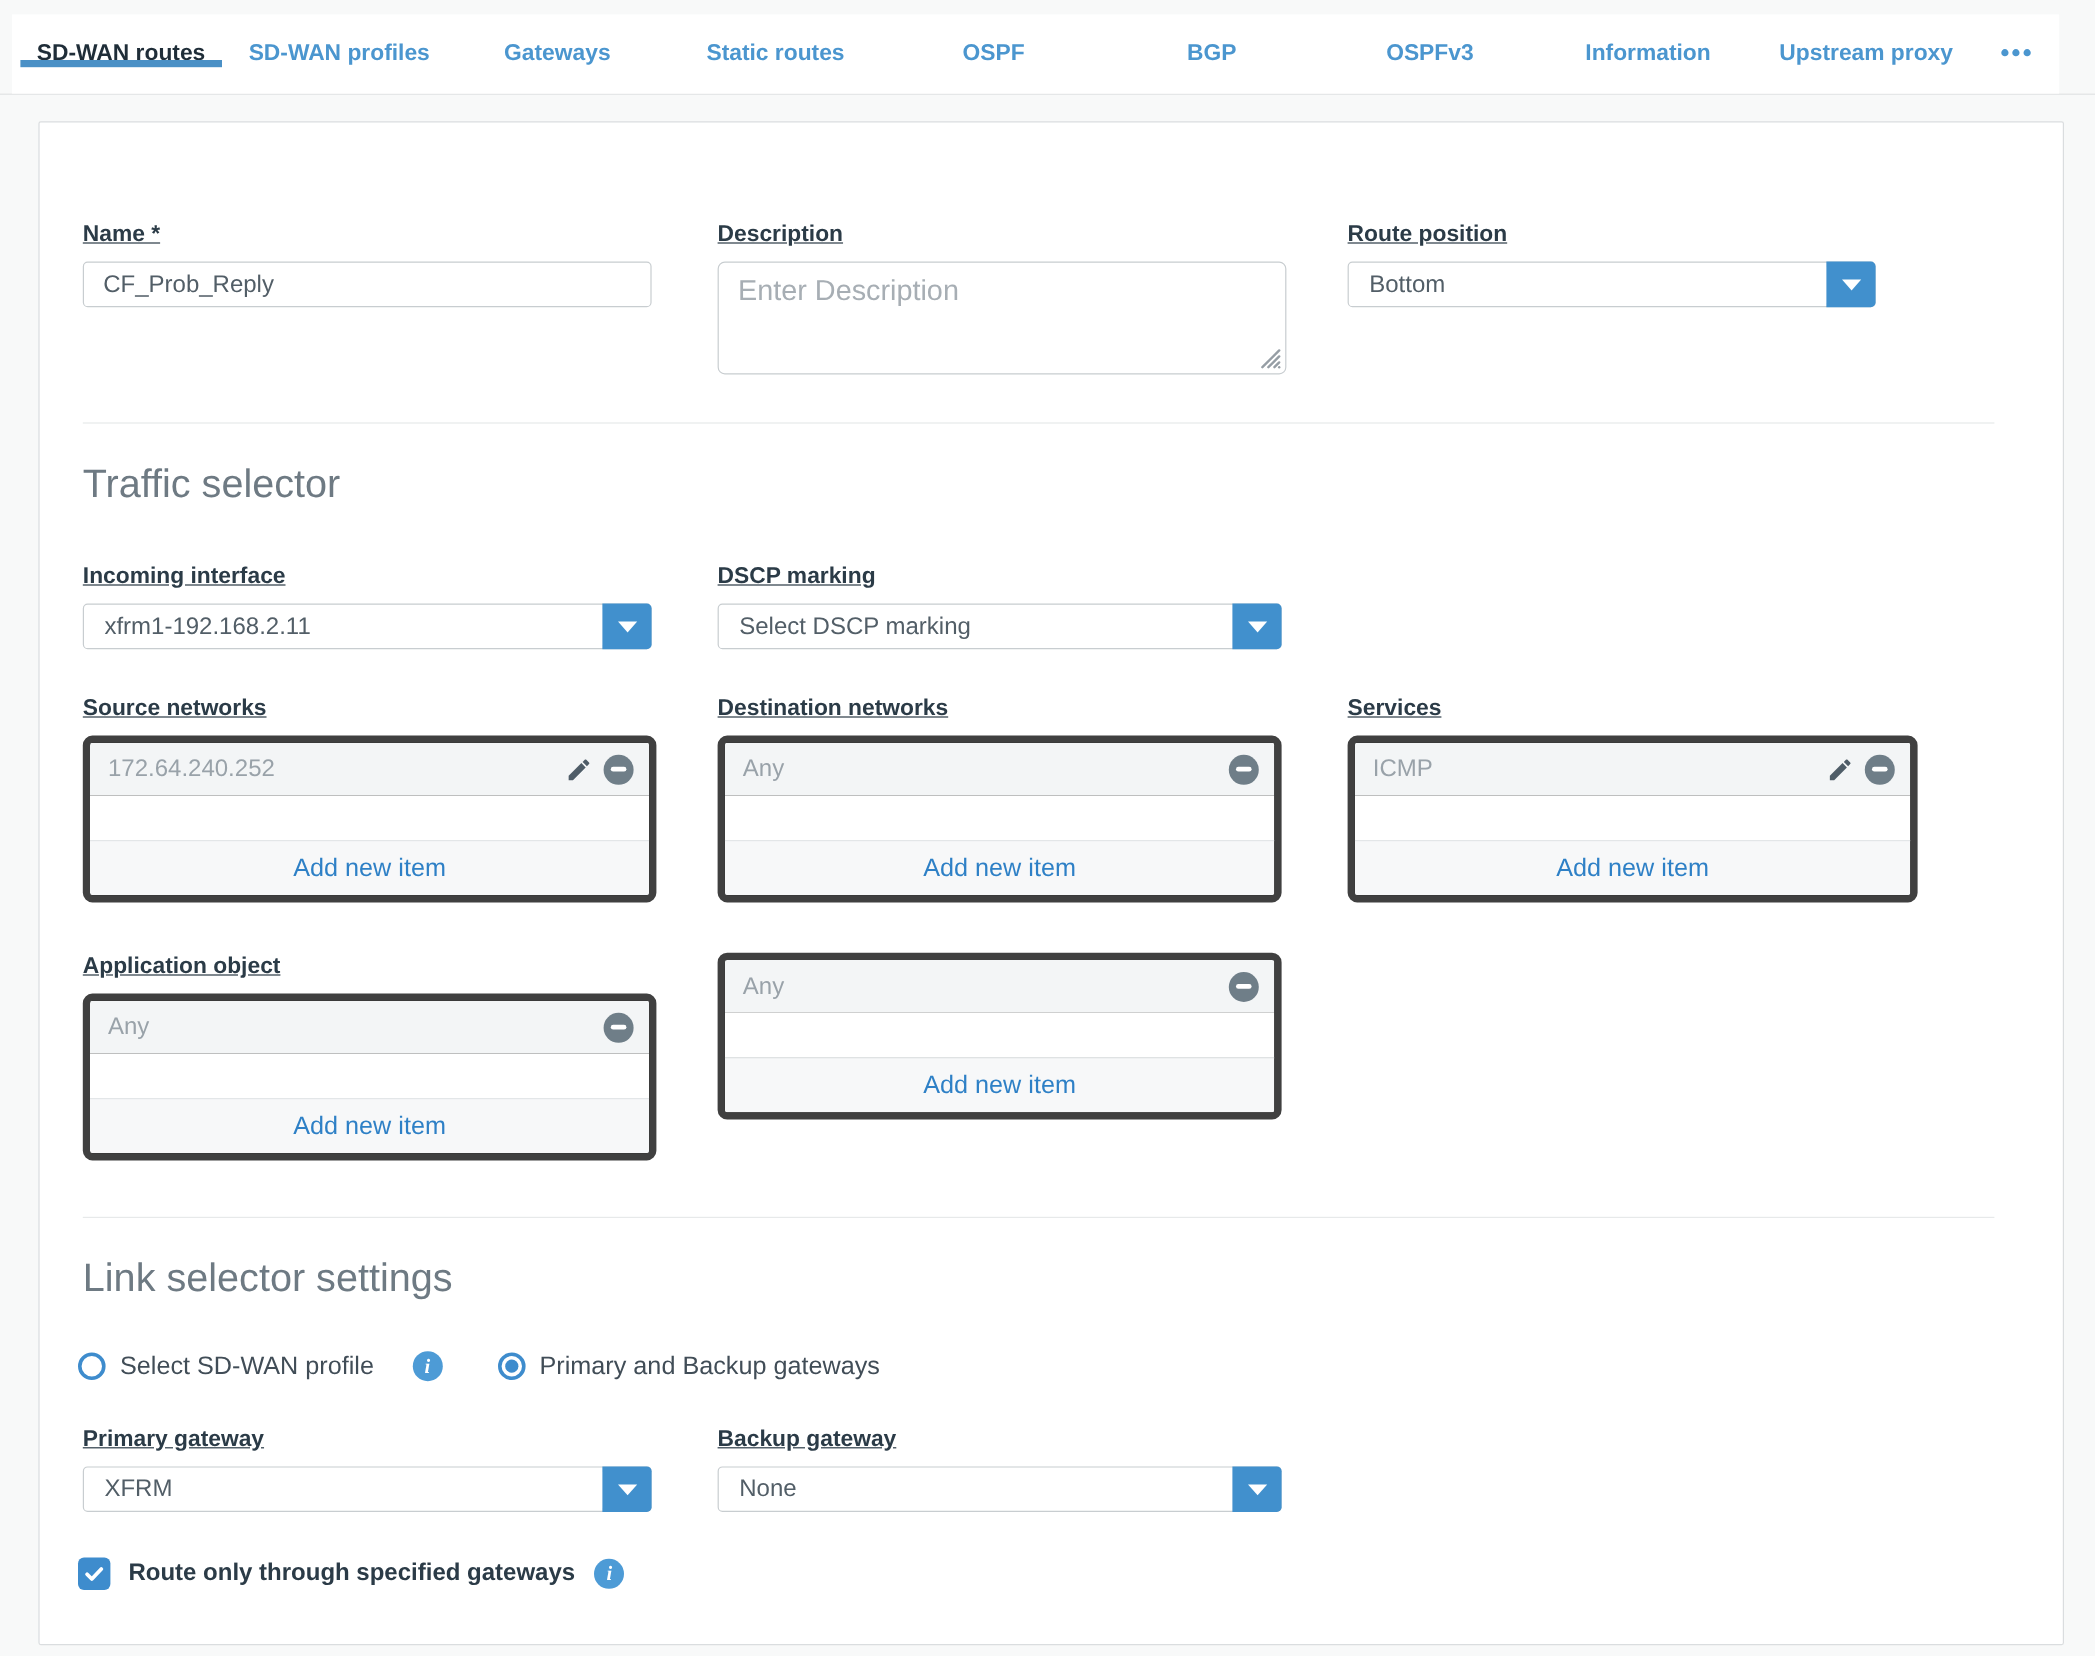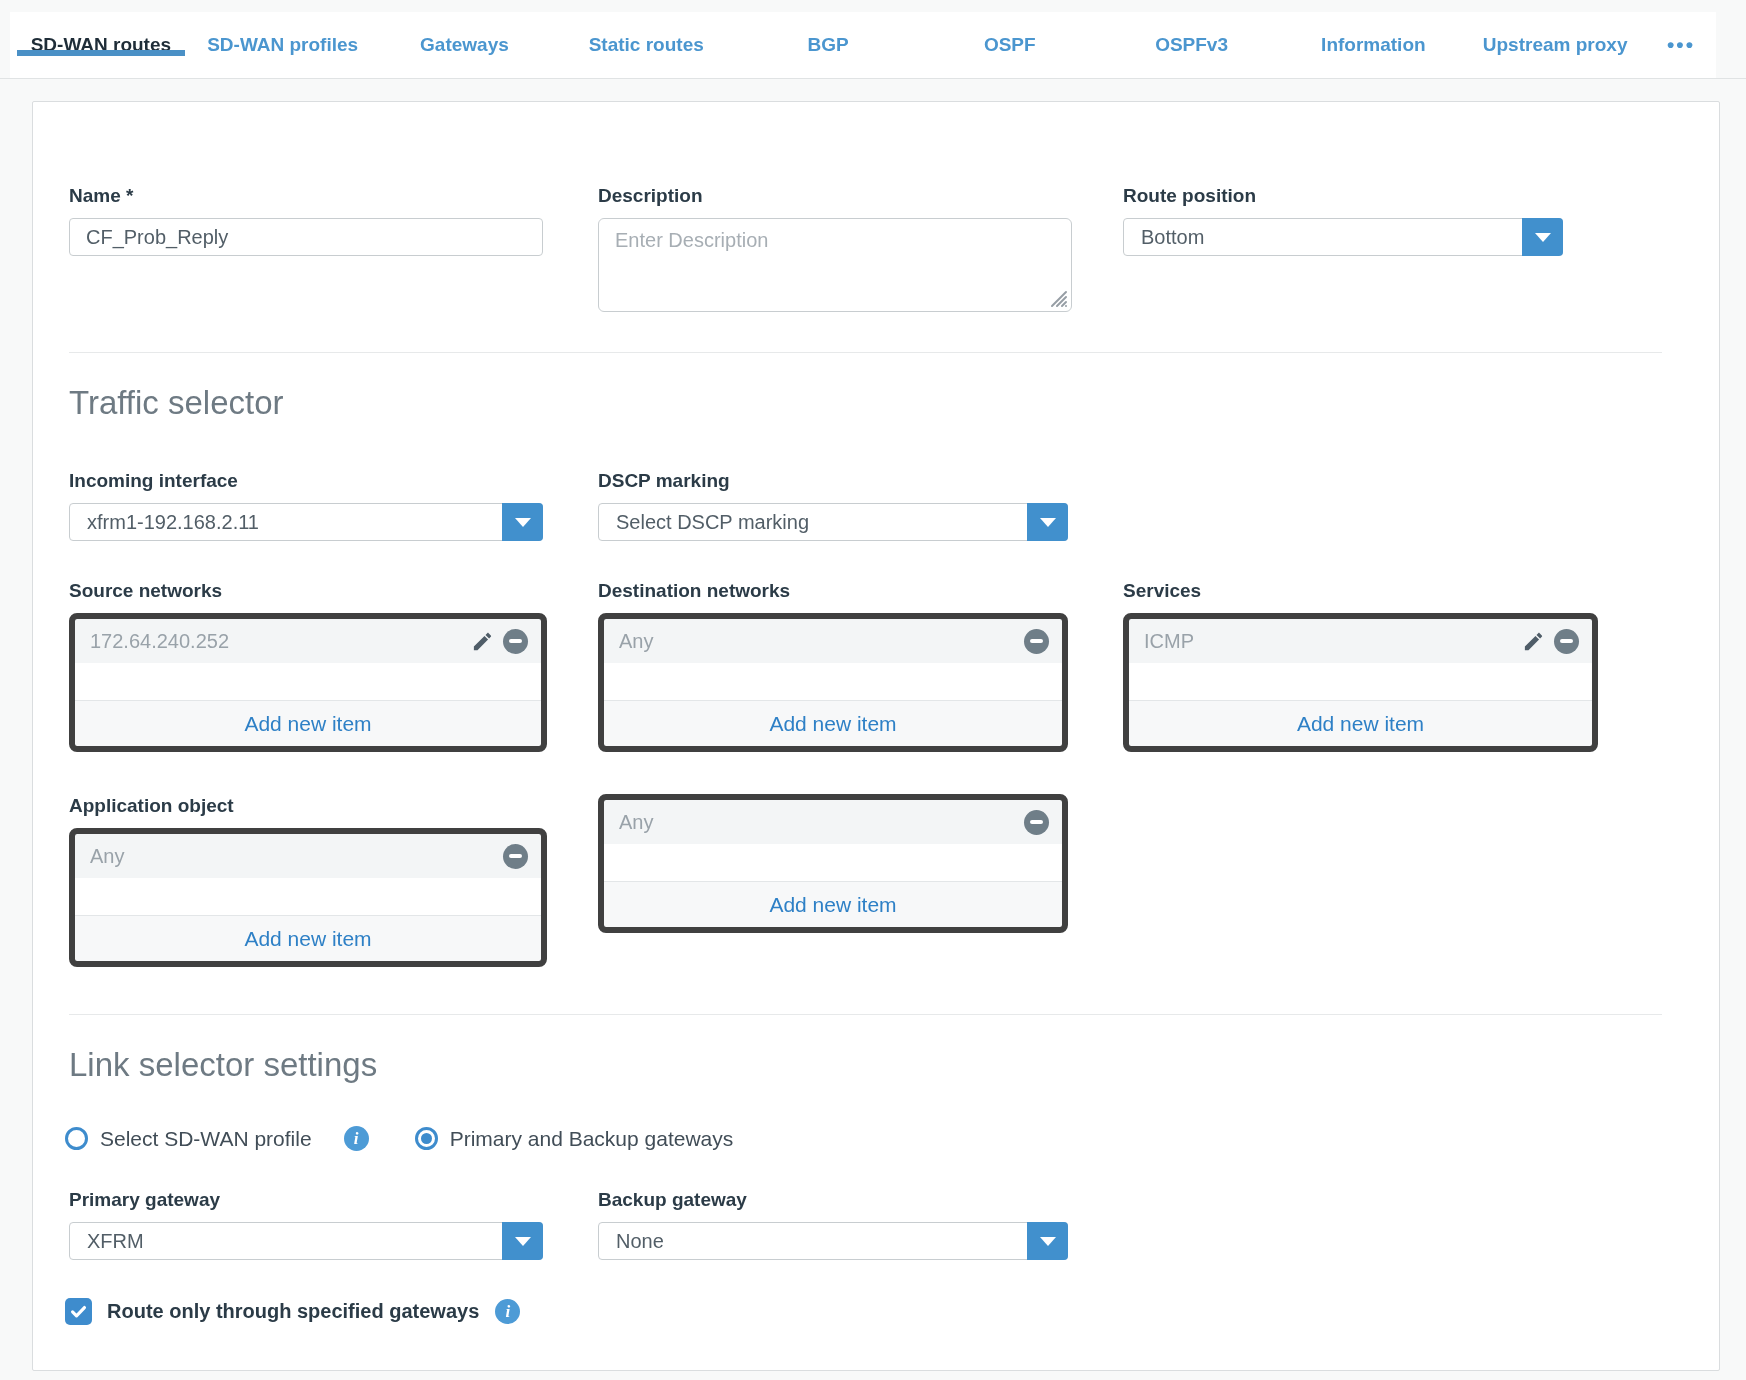--- a/index.html
+++ b/index.html
@@ -32,32 +32,32 @@
   
   .panel {
     position: absolute; left: 32px; top: 101px; width: 1688px; height: 1270px;
     background: #ffffff; border: 1px solid #dadddf; border-radius: 2px; overflow: hidden;
   }
   .row { display: flex; }
   .c1 { width: 478px; margin-left: 36px; }
   .c2 { width: 470px; margin-left: 51px; }
   .c3 { width: 475px; margin-left: 55px; }
 
-  .field-label { font-size: 19px; font-weight: 700; color: #2b3b47; height: 24px; line-height: 24px; margin-bottom: 10px; }
+  .field-label { font-size: 19px; font-weight: 700; color: #2b3b47; height: 24px; line-height: 24px; margin-bottom: 10px; text-decoration: underline; }
 
   .text-input {
     width: 474px; height: 38px; border: 1px solid #c8cdd0; border-radius: 4px;
     padding: 0 16px; font-size: 20px; color: #525e67; background: #fff; outline: none;
     font-family: "Liberation Sans", sans-serif;
   }
 
   .textarea-wrap { position: relative; width: 474px; height: 94px; }
   .textarea {
     width: 100%; height: 100%; border: 1px solid #c8cdd0; border-radius: 6px;
-    padding: 10px 16px; font-size: 20px; color: #525e67; resize: none; outline: none;
+    padding: 10px 16px; font-size: 24px; color: #525e67; resize: none; outline: none;
     font-family: "Liberation Sans", sans-serif;
   }
   .textarea::placeholder { color: #a7aeb4; }
   .resize-grip { position: absolute; right: 4px; bottom: 4px; }
 
   
   .dropdown {
     position: relative; height: 38px; border: 1px solid #c8cdd0; border-radius: 4px;
     background: #fff; display: flex; align-items: center; cursor: pointer;
   }
@@ -146,24 +146,24 @@
   <div class="tab">
       <span>SD-WAN profiles</span>
     </div>
   <div class="tab">
       <span>Gateways</span>
     </div>
   <div class="tab">
       <span>Static routes</span>
     </div>
   <div class="tab">
+      <span>OSPF</span>
+    </div>
+  <div class="tab">
       <span>BGP</span>
-    </div>
-  <div class="tab">
-      <span>OSPF</span>
     </div>
   <div class="tab">
       <span>OSPFv3</span>
     </div>
   <div class="tab">
       <span>Information</span>
     </div>
   <div class="tab">
       <span>Upstream proxy</span>
     </div>

